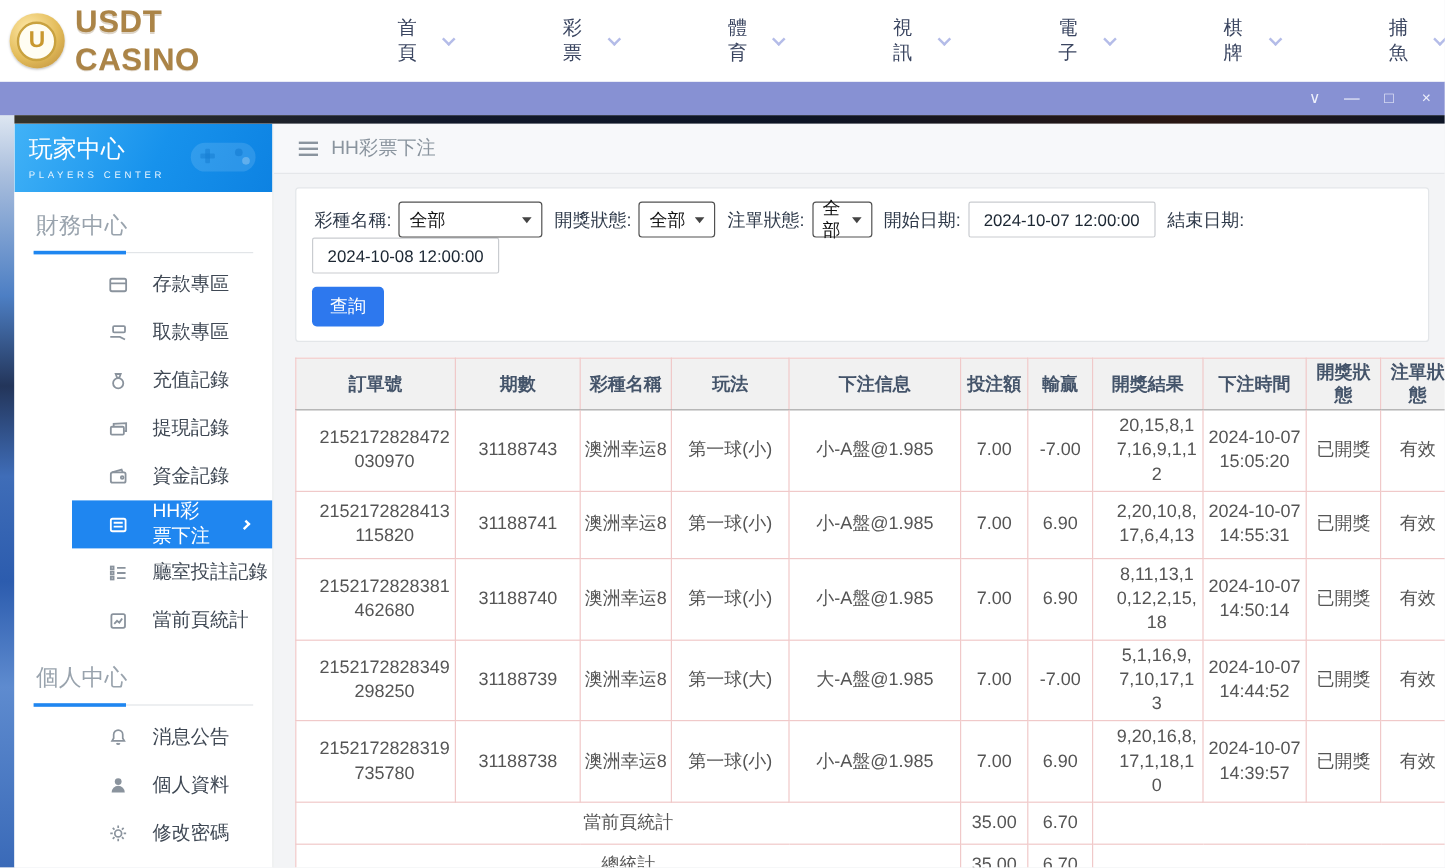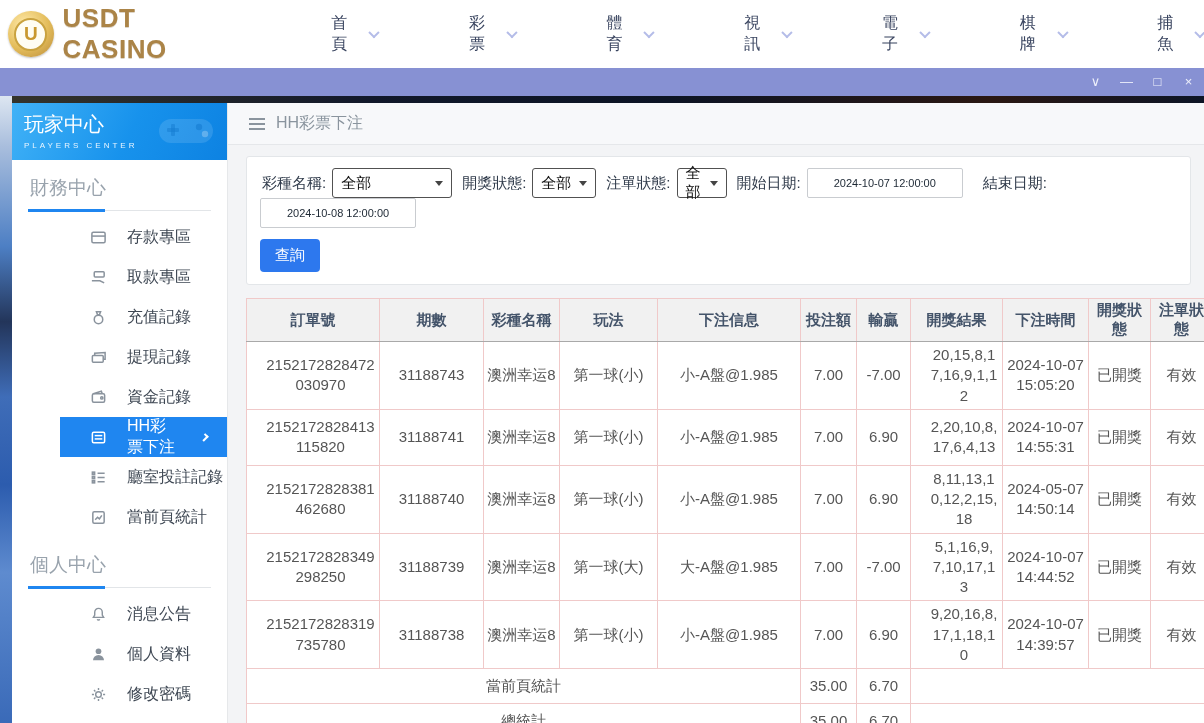--- a/index.html
+++ b/index.html
@@ -54,21 +54,21 @@
   .main { padding:11px 13px 0 18px; }
   
   .filter-card { background:#fff; border:1px solid #e3e6e9; border-radius:3px; padding:11px 13px 12px; }
   .filter-row { display:flex; align-items:center; flex-wrap:wrap; }
   .f-label { font-size:15px; color:#2f3a4a; margin:0 6px 0 2px; }
   .fake-select { border:1px solid #515151; border-radius:3px; height:30px; display:flex; align-items:center;
     padding:0 8px; font-size:15px; color:#111; position:relative; margin-right:8px; cursor:pointer; background:#fff; }
   .fake-select .sel-arrow-dn { margin-left:auto; width:0; height:0; border-left:4px solid transparent; border-right:4px solid transparent; border-top:5px solid #444; }
   .w-lg { width:120px; } .w-md { width:64px; } .w-sm { width:50px; }
   .date-box { border:1px solid #c9ccd0; border-radius:2px; height:30px; display:flex; align-items:center;
-    padding:0 26px; font-size:11px; color:#1c2733; margin-right:18px; background:#fff; cursor:text; }
+    padding:0 12px; font-size:14px; color:#1c2733; margin-right:8px; background:#fff; cursor:text; }
   .search-btn { margin-top:11px; display:inline-block; background:#2d78ee; color:#fff; font-size:15px;
     padding:7px 15px; border:none; border-radius:4px; cursor:pointer; font-family:inherit; }
   
   table { width:100%; margin-top:13px; border-collapse:collapse; table-layout:fixed; background:#fff; border:1px solid #dadada; }
   th { background:#f1f1f1; font-size:15px; font-weight:bold; color:#44546a; height:43px;
     border:1px solid #f0c9c9; border-bottom:1px solid #a9a9a9; padding:0 1px; }
   td { border:1px solid #f0c9c9; font-size:15px; color:#555; text-align:center; padding:3px 3px; height:56px; line-height:1.35; }
   td.brk { word-break:break-all;padding-left:18px; }
   tr.sumrow td { height:35px; }
   
@@ -362,21 +362,21 @@
           </tr>
           <tr>
             <td class="brk">2152172828381462680</td>
             <td>31188740</td>
             <td>澳洲幸运8</td>
             <td>第一球(小)</td>
             <td>小-A盤@1.985</td>
             <td>7.00</td>
             <td>6.90</td>
             <td class="brk">8,11,13,10,12,2,15,18</td>
-            <td>2024-05-07 14:50:14</td>
+            <td>2024-10-07 14:50:14</td>
             <td>已開獎</td>
             <td>有效</td>
           </tr>
           <tr>
             <td class="brk">2152172828349298250</td>
             <td>31188739</td>
             <td>澳洲幸运8</td>
             <td>第一球(大)</td>
             <td>大-A盤@1.985</td>
             <td>7.00</td>

